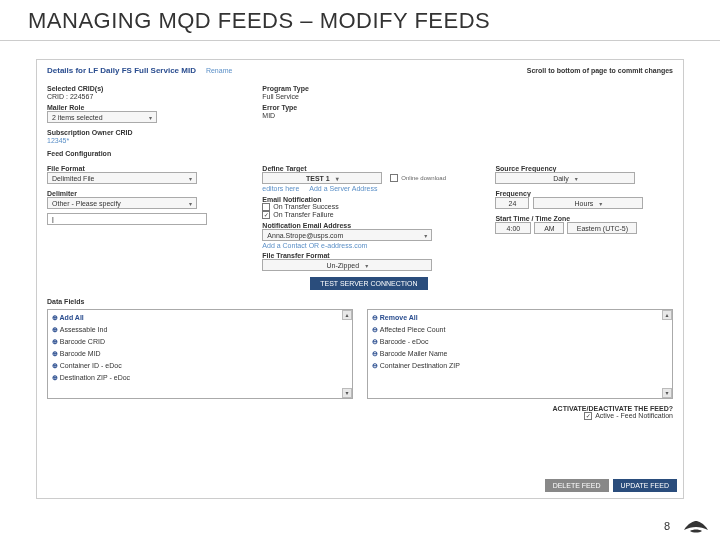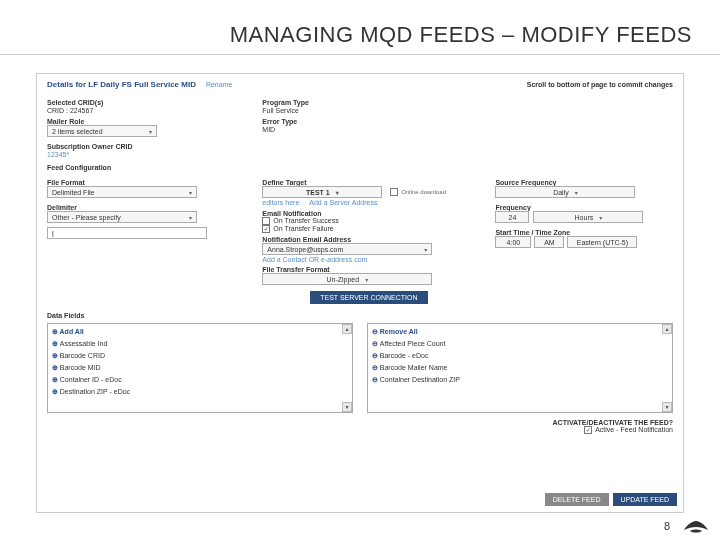--- a/index.html
+++ b/index.html
@@ -1,17 +1,17 @@
 <!DOCTYPE html>
 <html><head>
 <meta charset="utf-8">
 <style>
   * { box-sizing: border-box; margin: 0; padding: 0; }
   body { font-family: Arial, sans-serif; font-size: 7px; color: #333; background: #fff; width: 720px; height: 540px; position: relative; }
-  .slide-title { font-size: 22px; font-weight: 400; color: #333; padding: 22px 28px 6px; border-bottom: 1px solid #ccc; letter-spacing: 0.5px; text-align: right; }
+  .slide-title { font-size: 22px; font-weight: 400; color: #333; padding: 8px 28px 6px; border-bottom: 1px solid #ccc; letter-spacing: 0.5px; }
   .panel { margin: 18px 36px 0; border: 1px solid #ccc; padding: 6px 10px 10px; height: 440px; position: relative; background: #fff; }
   .hdr { display: flex; justify-content: space-between; align-items: center; margin-bottom: 6px; }
   .hdr-title { color: #2a4d8f; font-weight: bold; font-size: 8px; }
   .hdr-link { color: #5a8fc7; font-size: 7px; margin-left: 8px; cursor: pointer; }
   .hdr-note { font-size: 7px; font-weight: bold; }
   .row { display: flex; gap: 20px; }
   .col { flex: 1; }
   .label { font-weight: bold; font-size: 7px; margin-top: 4px; }
   .val { font-size: 7px; margin-top: 1px; }
   .bluelink { color: #5a8fc7; font-size: 7px; cursor: pointer; }

